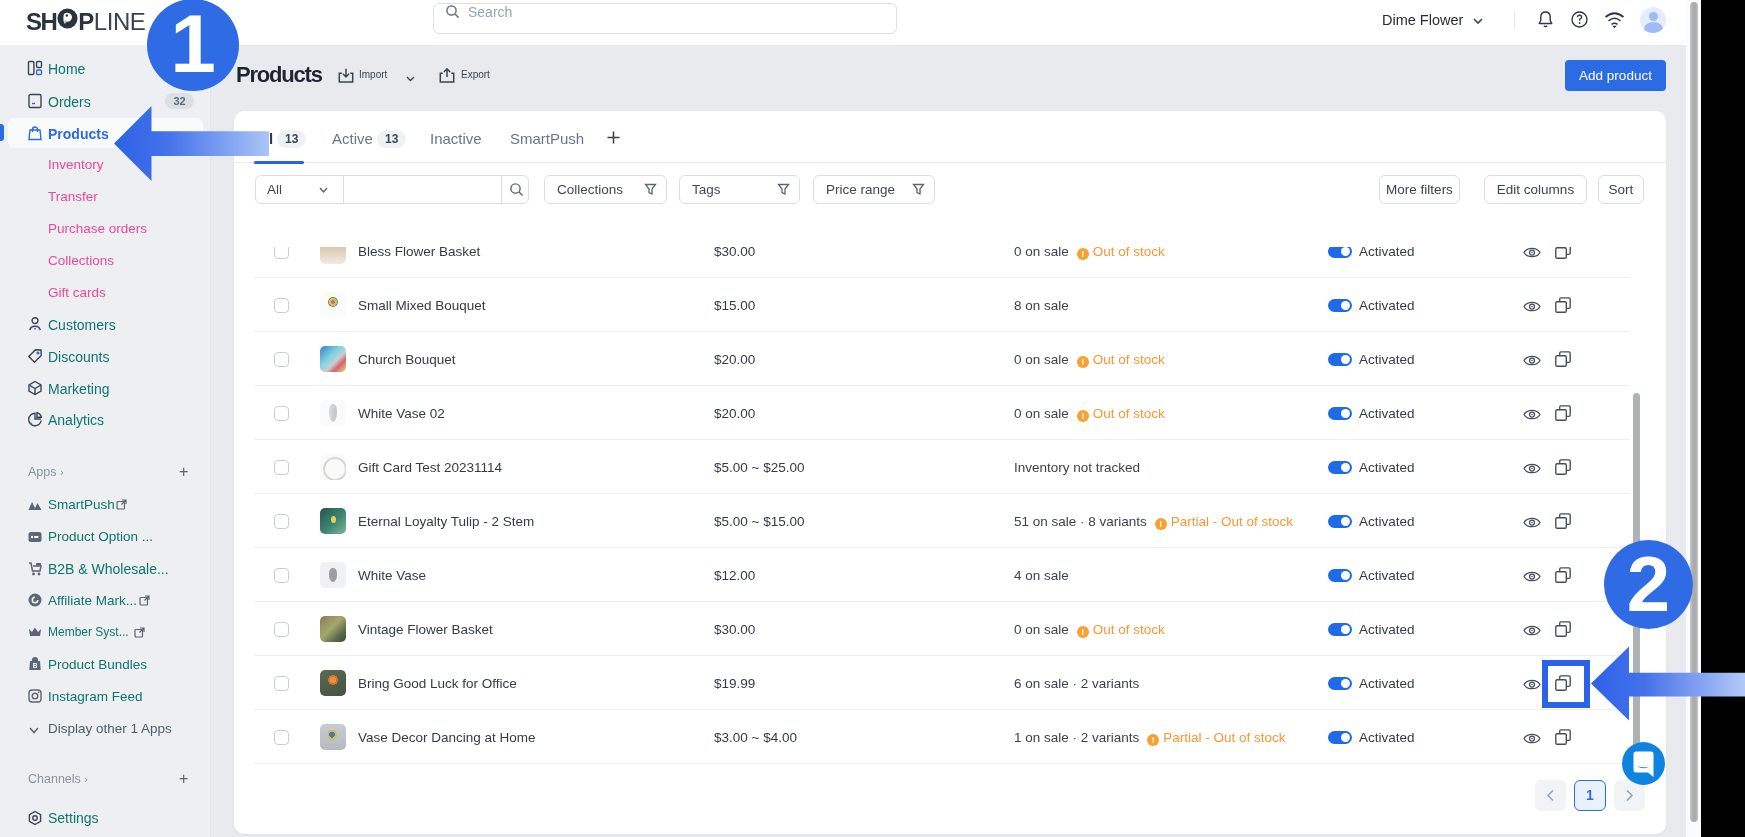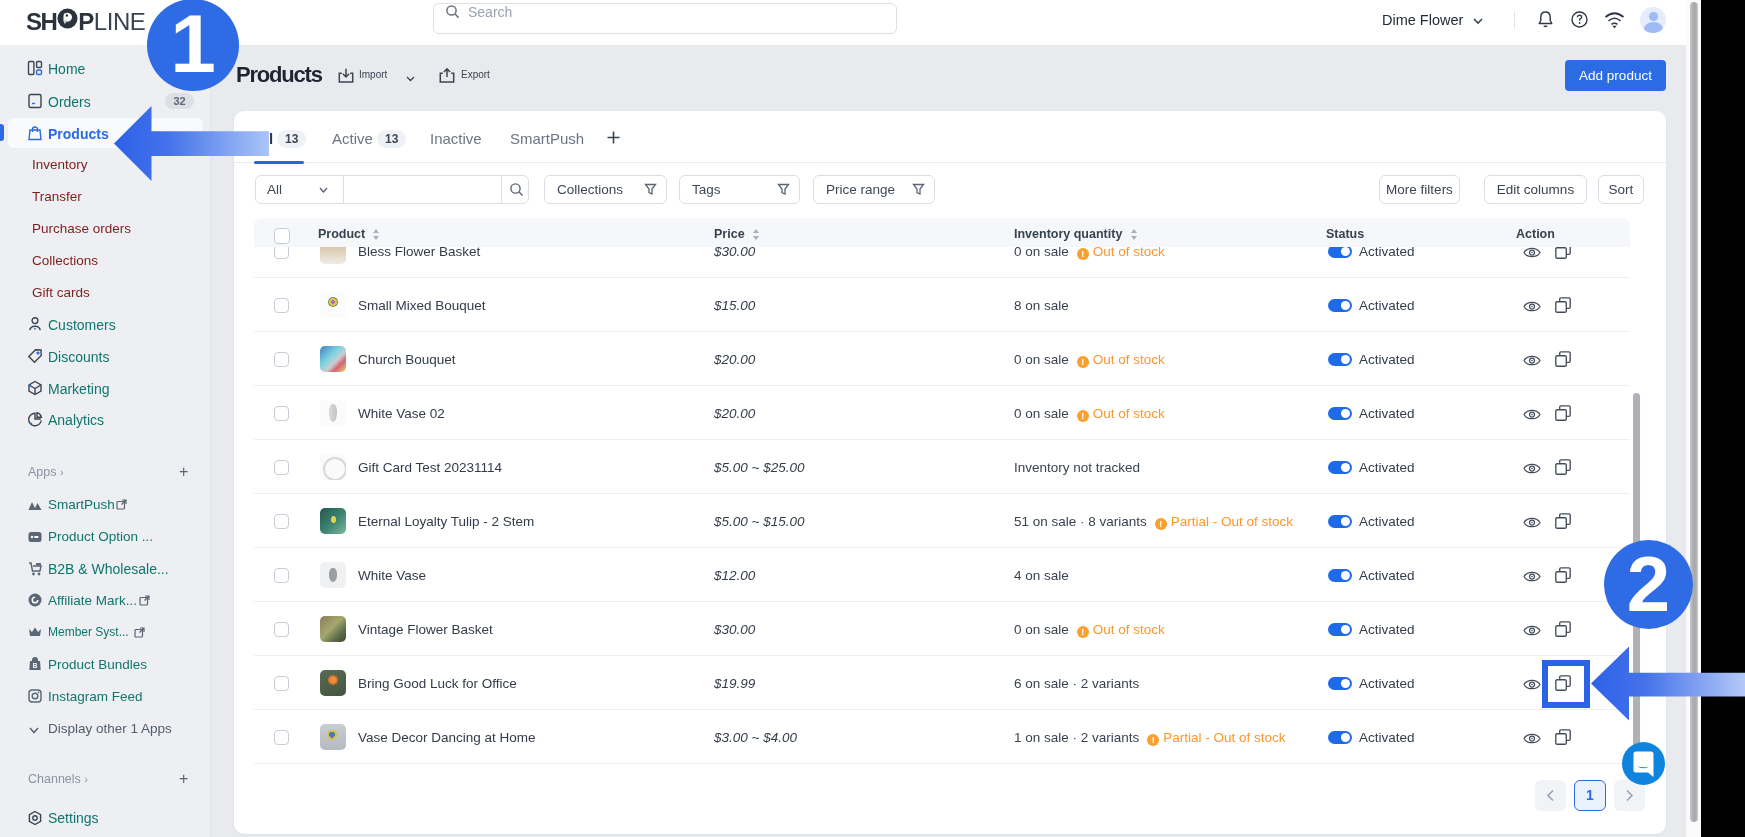--- a/index.html
+++ b/index.html
@@ -19,21 +19,21 @@
 .tname { position:absolute; left:1382px; top:12px; font-size:14.5px; color:#242d3a; font-weight:500; }
 .tchev { position:absolute; left:1472px; top:15px; }
 .tdiv { position:absolute; left:1514px; top:11px; width:1px; height:18px; background:#e3e6ea; }
 .avatar { position:absolute; left:1640px; top:7px; width:26px; height:26px; border-radius:50%; background:#e4ecfd; overflow:hidden; }
 .avatar:before { content:""; position:absolute; left:8.5px; top:4.5px; width:9px; height:9px; border-radius:50%; background:#9fbbf4; }
 .avatar:after { content:""; position:absolute; left:3.5px; top:15px; width:19px; height:14px; border-radius:50%; background:#9fbbf4; }
 
 
 #sidebar { position:absolute; left:0; top:45px; width:211px; height:792px; background:#edeff2; border-right:1px solid #e2e5e9; }
 .sit { position:absolute; left:48px; font-size:14px; color:#0f766e; font-weight:500; white-space:nowrap; }
-.sub { position:absolute; left:32px; font-size:13.5px; color:#7f1d1d; font-weight:400; white-space:nowrap; }
+.sub { position:absolute; left:48px; font-size:13.5px; color:#ec4899; font-weight:400; white-space:nowrap; }
 .shead { position:absolute; left:28px; font-size:12.5px; color:#8a94a2; white-space:nowrap; }
 .plus { position:absolute; left:179px; font-size:16px; color:#5b6573; }
 .sicon { position:absolute; left:27px; width:16px; height:16px; }
 .aicon { position:absolute; left:28px; width:14px; height:14px; }
 #prodhl { position:absolute; left:8px; top:118px; width:195px; height:30px; background:#f8fafc; border-radius:6px; }
 #prodbar { position:absolute; left:0; top:124px; width:4px; height:17px; background:#2e6ae4; border-radius:0 3px 3px 0; }
 .badge32 { position:absolute; left:165px; top:93px; width:29px; height:16px; background:#dcdfe4; border-radius:8px; color:#5f6875; font-size:11px; font-weight:bold; text-align:center; line-height:16px; }
 .ext { position:absolute; width:11px; height:11px; }
 
 
@@ -56,21 +56,21 @@
 
 
 #thead { position:absolute; left:254px; top:218px; width:1376px; height:28.5px; background:#f5f7fa; border-radius:8px 8px 0 0; font-size:12.5px; color:#39424f; font-weight:bold; }
 #tbody { position:absolute; left:254px; top:246.5px; width:1376px; height:517.5px; overflow:hidden; }
 #rows { position:absolute; left:0; top:-24px; width:1376px; }
 .row { position:relative; width:1376px; height:54px; border-bottom:1px solid #edf0f3; background:#fff; }
 .cb { position:absolute; left:20px; top:19.5px; width:15px; height:15px; border:1px solid #c7cdd6; border-radius:4px; background:#fff; }
 .hcb { position:absolute; left:20px; top:10px; width:16px; height:16px; border:1px solid #c7cdd6; border-radius:4px; background:#fff; }
 .thumb { position:absolute; left:66px; top:14px; width:26px; height:26px; border-radius:5px; }
 .pname { position:absolute; left:104px; top:20px; font-size:13.5px; color:#333c49; }
-.price { position:absolute; left:460px; top:20px; font-size:13.5px; color:#333c49;font-style:italic; }
+.price { position:absolute; left:460px; top:20px; font-size:13.5px; color:#333c49; }
 .inv { position:absolute; left:760px; top:20px; font-size:13.5px; color:#3a4350; white-space:nowrap; }
 .warn { display:inline-block; vertical-align:-0.5px; width:12px; height:12px; border-radius:50%; background:#faa02e; color:#fff; font-size:9px; font-weight:bold; text-align:center; line-height:12px; margin:0 4px 0 8px; }
 .oos { color:#fa9632; }
 .tog { position:absolute; left:1074px; top:21px; width:24px; height:13px; background:#1f6ae8; border-radius:7px; }
 .tog:after { content:""; position:absolute; right:2px; top:2px; width:9px; height:9px; background:#fff; border-radius:50%; }
 .actlbl { position:absolute; left:1105px; top:20px; font-size:13.5px; color:#333c49; }
 .eye { position:absolute; left:1269px; top:21px; }
 .cpy { position:absolute; left:1301px; top:19px; }
 
 
@@ -305,40 +305,20 @@
     </svg>
 <div class="chip" style="left:813px;width:122px"></div>
 <div class="abs" style="left:826px;top:182px;font-size:13.5px;color:#3f4956">Price range</div>
 <svg class="abs" style="left:912px;top:183px" width="13" height="13" viewBox="0 0 13 13" fill="none" stroke="#5b6573" stroke-width="1.3">
       <path d="M1.5 1.5 L11.5 1.5 L8 6 L8 11 L5 9.5 L5 6 Z"></path>
     </svg>
 <div class="btn" style="left:1379px;width:81px;line-height:27px">More filters</div>
 <div class="btn" style="left:1484px;width:103px;line-height:27px">Edit columns</div>
 <div class="btn" style="left:1598px;width:46px;line-height:27px">Sort</div>
 
-<div id="thead">
-  <div class="hcb"></div>
-  <span class="abs" style="left:64px;top:9px">Product</span>
-  <svg class="abs" style="left:118px;top:11px" width="8" height="11" viewBox="0 0 8 11" fill="#a8b0bc">
-        <path d="M4 0 L7 4 L1 4 Z"></path>
-        <path d="M4 11 L1 7 L7 7 Z"></path>
-      </svg>
-  <span class="abs" style="left:460px;top:9px">Price</span>
-  <svg class="abs" style="left:498px;top:11px" width="8" height="11" viewBox="0 0 8 11" fill="#a8b0bc">
-        <path d="M4 0 L7 4 L1 4 Z"></path>
-        <path d="M4 11 L1 7 L7 7 Z"></path>
-      </svg>
-  <span class="abs" style="left:760px;top:9px">Inventory quantity</span>
-  <svg class="abs" style="left:876px;top:11px" width="8" height="11" viewBox="0 0 8 11" fill="#a8b0bc">
-        <path d="M4 0 L7 4 L1 4 Z"></path>
-        <path d="M4 11 L1 7 L7 7 Z"></path>
-      </svg>
-  <span class="abs" style="left:1072px;top:9px">Status</span>
-  <span class="abs" style="left:1262px;top:9px">Action</span>
-</div>
 
 <div id="tbody">
 <div id="rows" style="top:-22.5px">
         <div class="row">
           <div class="cb"></div>
           <div class="thumb t1"></div>
           <div class="pname">Bless Flower Basket</div>
           <div class="price">$30.00</div>
           <div class="inv">0 on sale<span class="warn">!</span><span class="oos">Out of stock</span></div>
           <div class="tog"></div>

